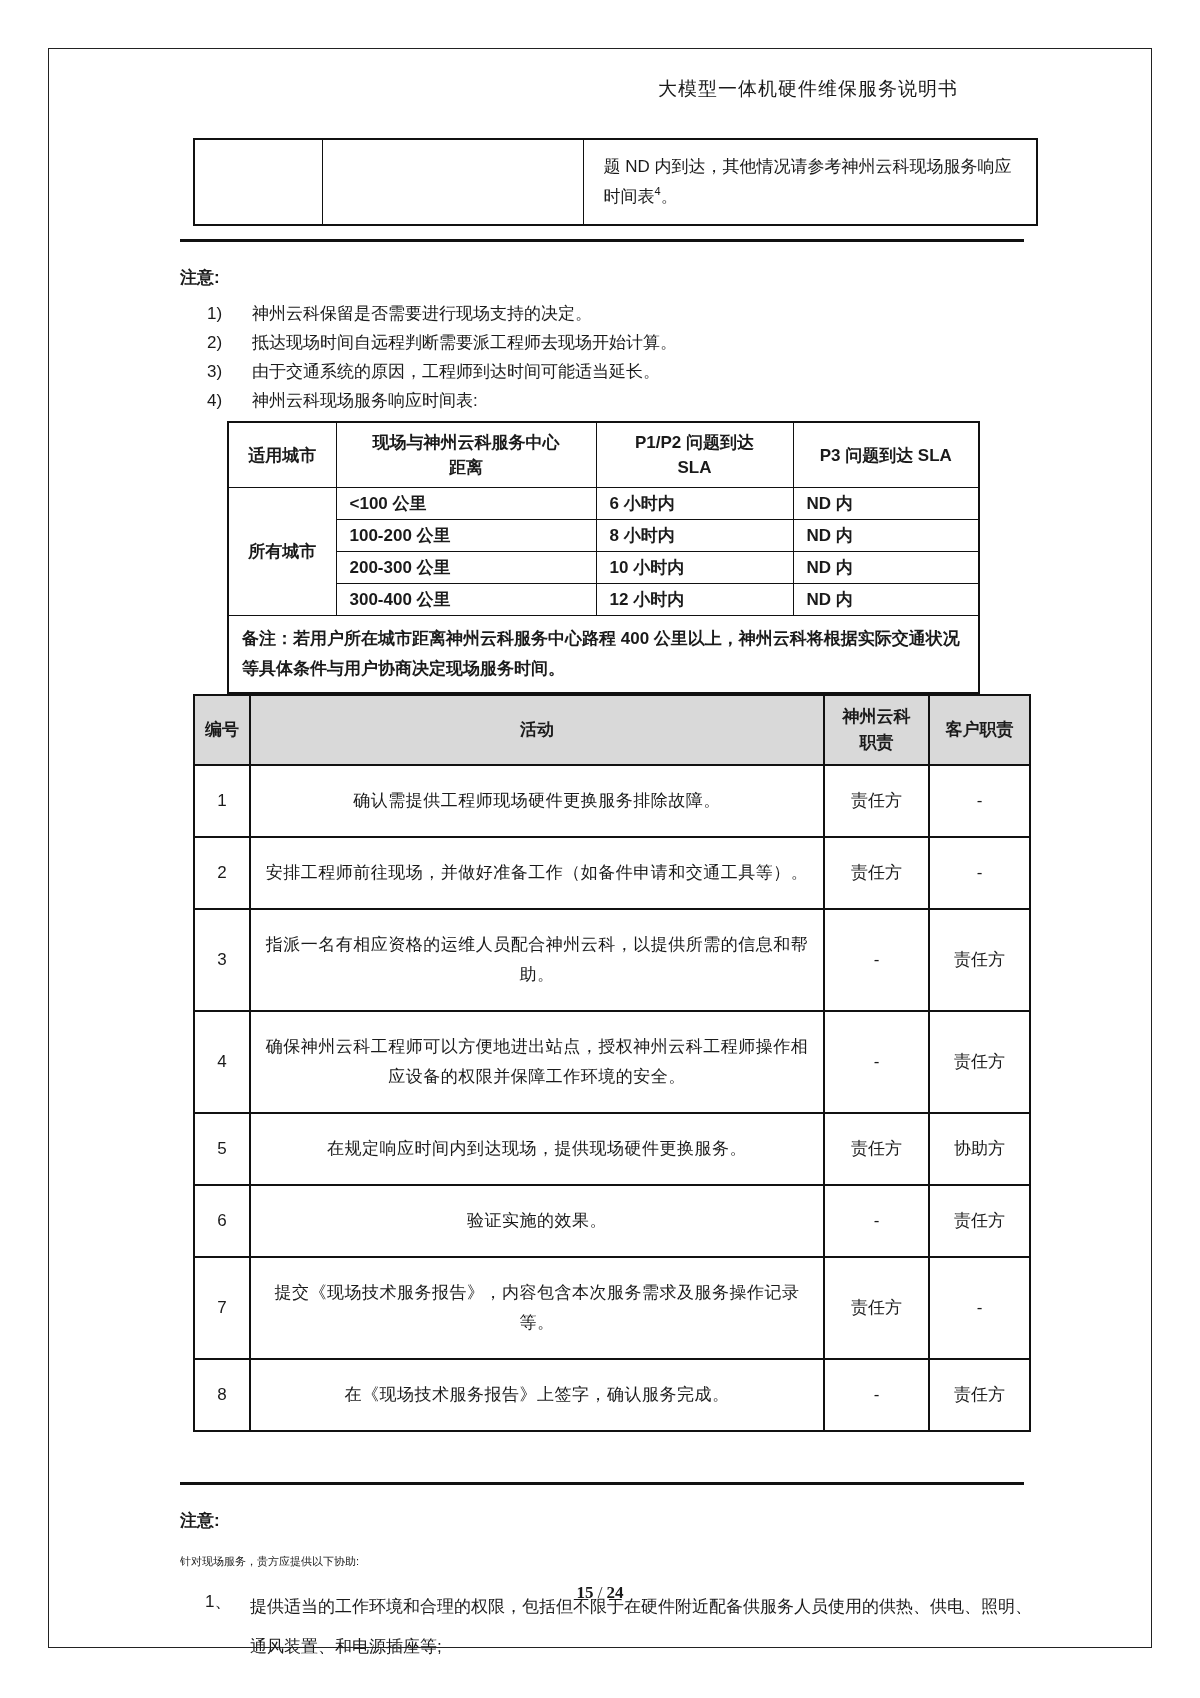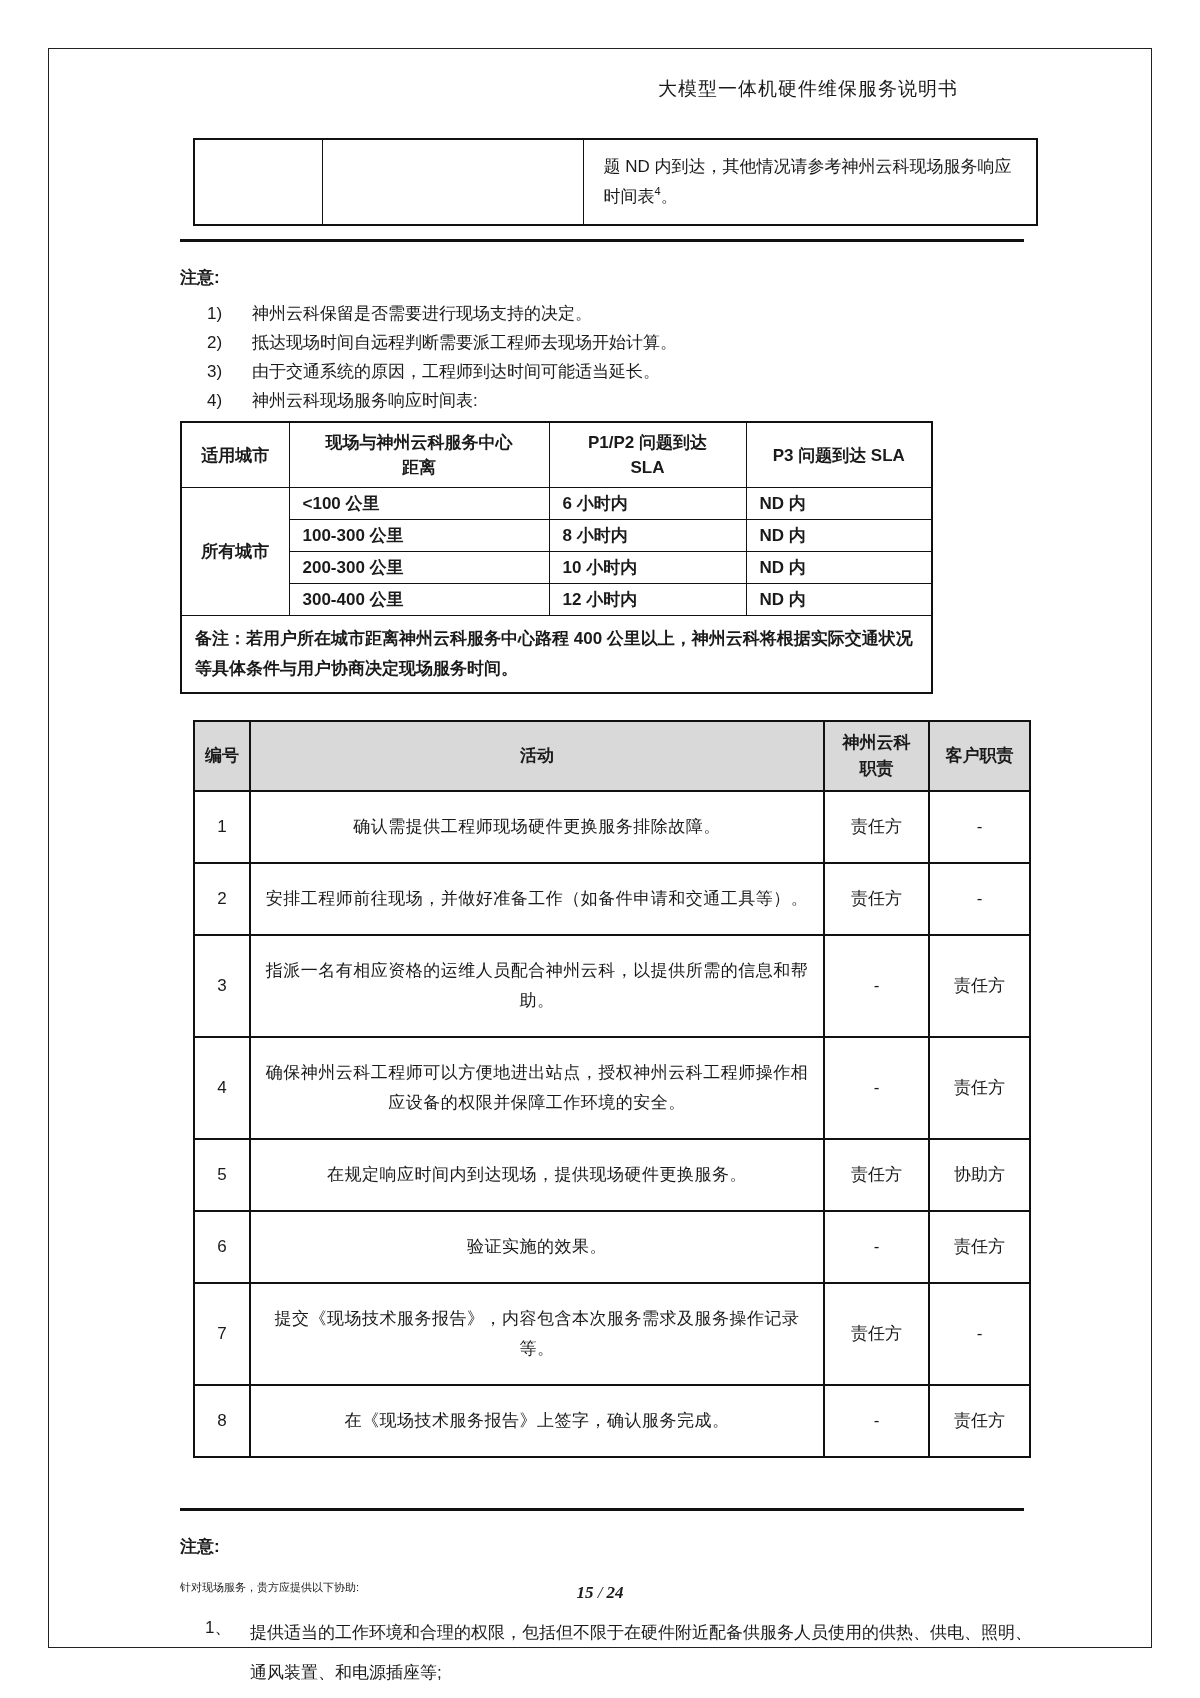--- a/index.html
+++ b/index.html
@@ -43,48 +43,47 @@
   .hr-thick2{width:844px;height:3px;background:#111;margin-top:50px;}
 
   .note-label{margin-top:24px;font-size:17px;font-weight:bold;}
   .note-list{margin-top:10px;}
   .note-item{display:flex;font-size:17px;line-height:29px;}
   .note-item .num{width:45px;flex:0 0 45px;padding-left:27px;box-sizing:content-box;}
   .note-item .num2{width:45px;flex:0 0 45px;padding-left:25px;box-sizing:content-box;}
   .note-item .txt{flex:1;}
 
   
-  .sla{margin-top:6px;width:751px;border:2px solid #111;font-size:17px;}
+  .sla{margin-top:6px;margin-left:47px;width:751px;border:2px solid #111;font-size:17px;}
   .sla th,.sla td{border:1px solid #111;}
   .sla th{font-weight:bold;text-align:center;padding:7px 6px;line-height:25px;vertical-align:middle;}
   .sla td{padding:5px 13px;line-height:21px;text-align:left;vertical-align:middle;font-weight:bold;}
   .sla td.city{text-align:center;}
   .sla td.remark{padding:8px 13px;line-height:30px;}
 
   .p1p4{margin-top:10px;margin-left:30px;font-size:17px;}
   .section-title{margin-top:42px;font-size:18px;letter-spacing:0.5px;}
 
   
-  .resp{margin-top:26px;margin-left:13px;width:836px;border:2px solid #111;font-size:17px;}
+  .resp{margin-left:13px;width:836px;border:2px solid #111;font-size:17px;}
   .resp th,.resp td{border:2px solid #111;vertical-align:middle;}
   .resp th{background:#d9d9d9;font-weight:bold;text-align:center;padding:8px 4px;line-height:26px;}
   .resp td{padding:12px 8px;line-height:30px;text-align:center;}
   .resp td.act{text-align:center;padding:20px 14px;letter-spacing:0.5px;}
 
   .intro-line{margin-top:22px;font-size:11px;}
   .assist-item{margin-top:18px;}
   .assist-item .txt{line-height:40px;}
 
   .footer{
     position:absolute;
     left:0;top:1583px;width:1200px;
     text-align:center;
     font-family:"Liberation Serif","DejaVu Serif",serif;
     font-size:17px;
-    font-style:italic;
   }
   .footer b{font-weight:bold;}
   sup{font-size:11px;vertical-align:super;line-height:0;}
 </style>
 </head>
 <body>
 
 <div class="page">
   <div class="page-border"></div>
 
@@ -147,21 +146,21 @@
 SLA</th>
         <th class="pre">P3 问题到达 SLA</th>
       </tr>
       <tr>
         <td class="city" rowspan="4">所有城市</td>
         <td>&lt;100 公里</td>
         <td>6 小时内</td>
         <td>ND 内</td>
       </tr>
       <tr>
-        <td>100-300 公里</td>
+        <td>100-200 公里</td>
         <td>8 小时内</td>
         <td>ND 内</td>
       </tr>
       <tr>
         <td>200-300 公里</td>
         <td>10 小时内</td>
         <td>ND 内</td>
       </tr>
       <tr>
         <td>300-400 公里</td>

